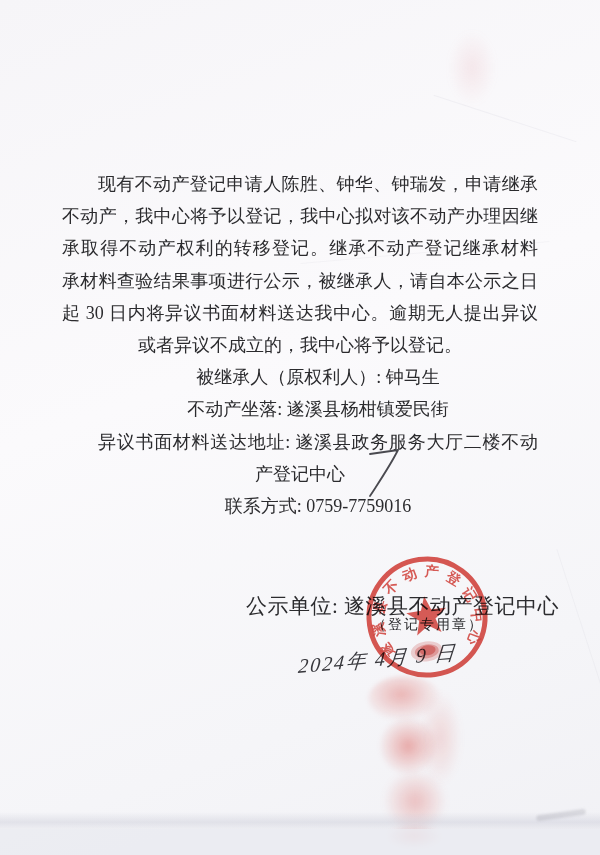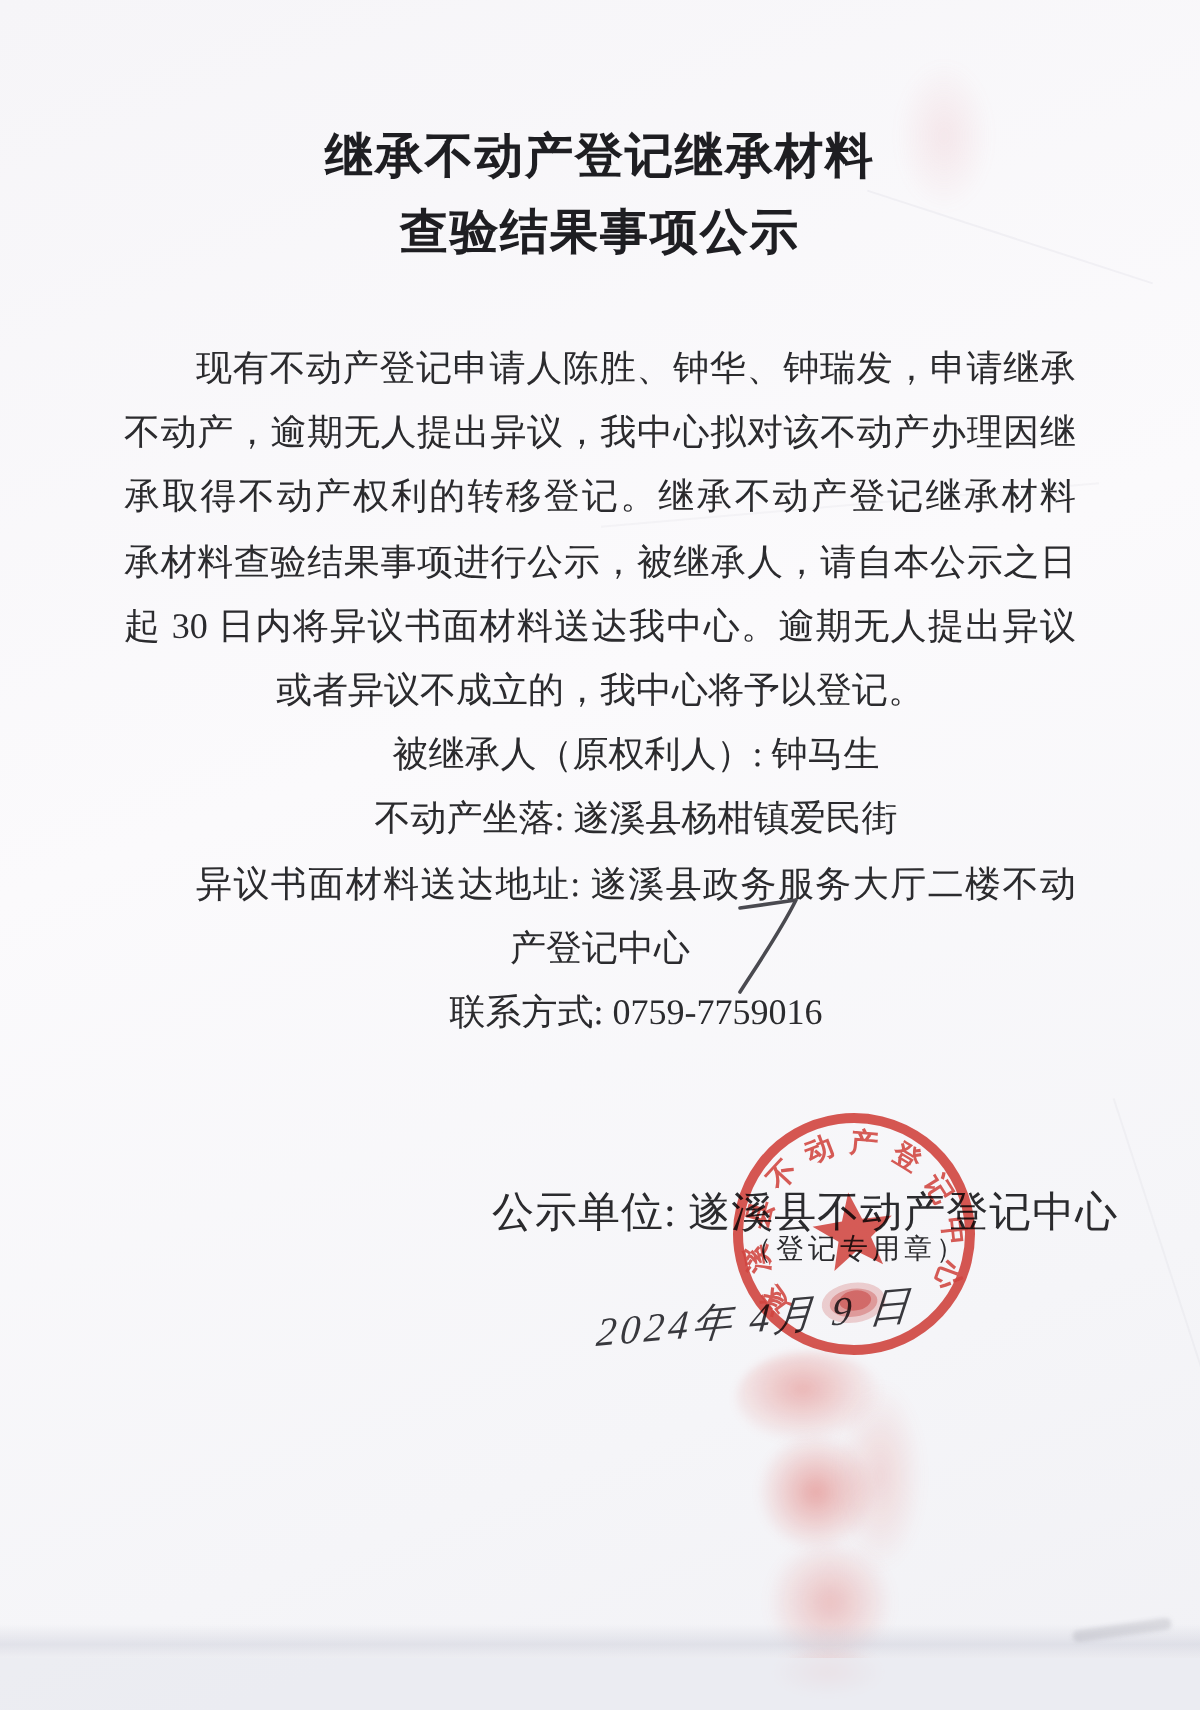--- a/index.html
+++ b/index.html
@@ -51,28 +51,24 @@
          background:linear-gradient(180deg,rgba(186,188,202,0),rgba(184,186,202,.32) 60%,rgba(186,188,202,.12));}
   .band2{position:absolute;left:0;top:829px;width:600px;height:26px;background:rgba(232,233,240,.75);}
   .corner-streak{position:absolute;left:536px;top:812px;width:50px;height:6px;border-radius:3px;
                  background:rgba(150,150,162,.28);transform:rotate(-8deg);filter:blur(1px);}
 </style>
 </head>
 <body>
 
 <div class="page">
 
-  <div class="doc-title">
-    <div>继承不动产登记继承材料</div>
-    <div>查验结果事项公示</div>
-  </div>
 
   <div class="body-text">
     <div class="line indent full">现有不动产登记申请人陈胜、钟华、钟瑞发，申请继承</div>
-    <div class="line full">不动产，逾期无人提出异议，我中心拟对该不动产办理因继</div>
+    <div class="line full">不动产，我中心将予以登记，我中心拟对该不动产办理因继</div>
     <div class="line full">承取得不动产权利的转移登记。继承不动产登记继承材料</div>
     <div class="line full">承材料查验结果事项进行公示，被继承人，请自本公示之日</div>
     <div class="line full">起 30 日内将异议书面材料送达我中心。逾期无人提出异议</div>
     <div class="line">或者异议不成立的，我中心将予以登记。</div>
     <div class="line indent">被继承人（原权利人）: 钟马生</div>
     <div class="line indent">不动产坐落: 遂溪县杨柑镇爱民街</div>
     <div class="line indent full">异议书面材料送达地址: 遂溪县政务服务大厅二楼不动</div>
     <div class="line">产登记中心</div>
     <div class="line indent">联系方式: 0759-7759016</div>
   </div>

